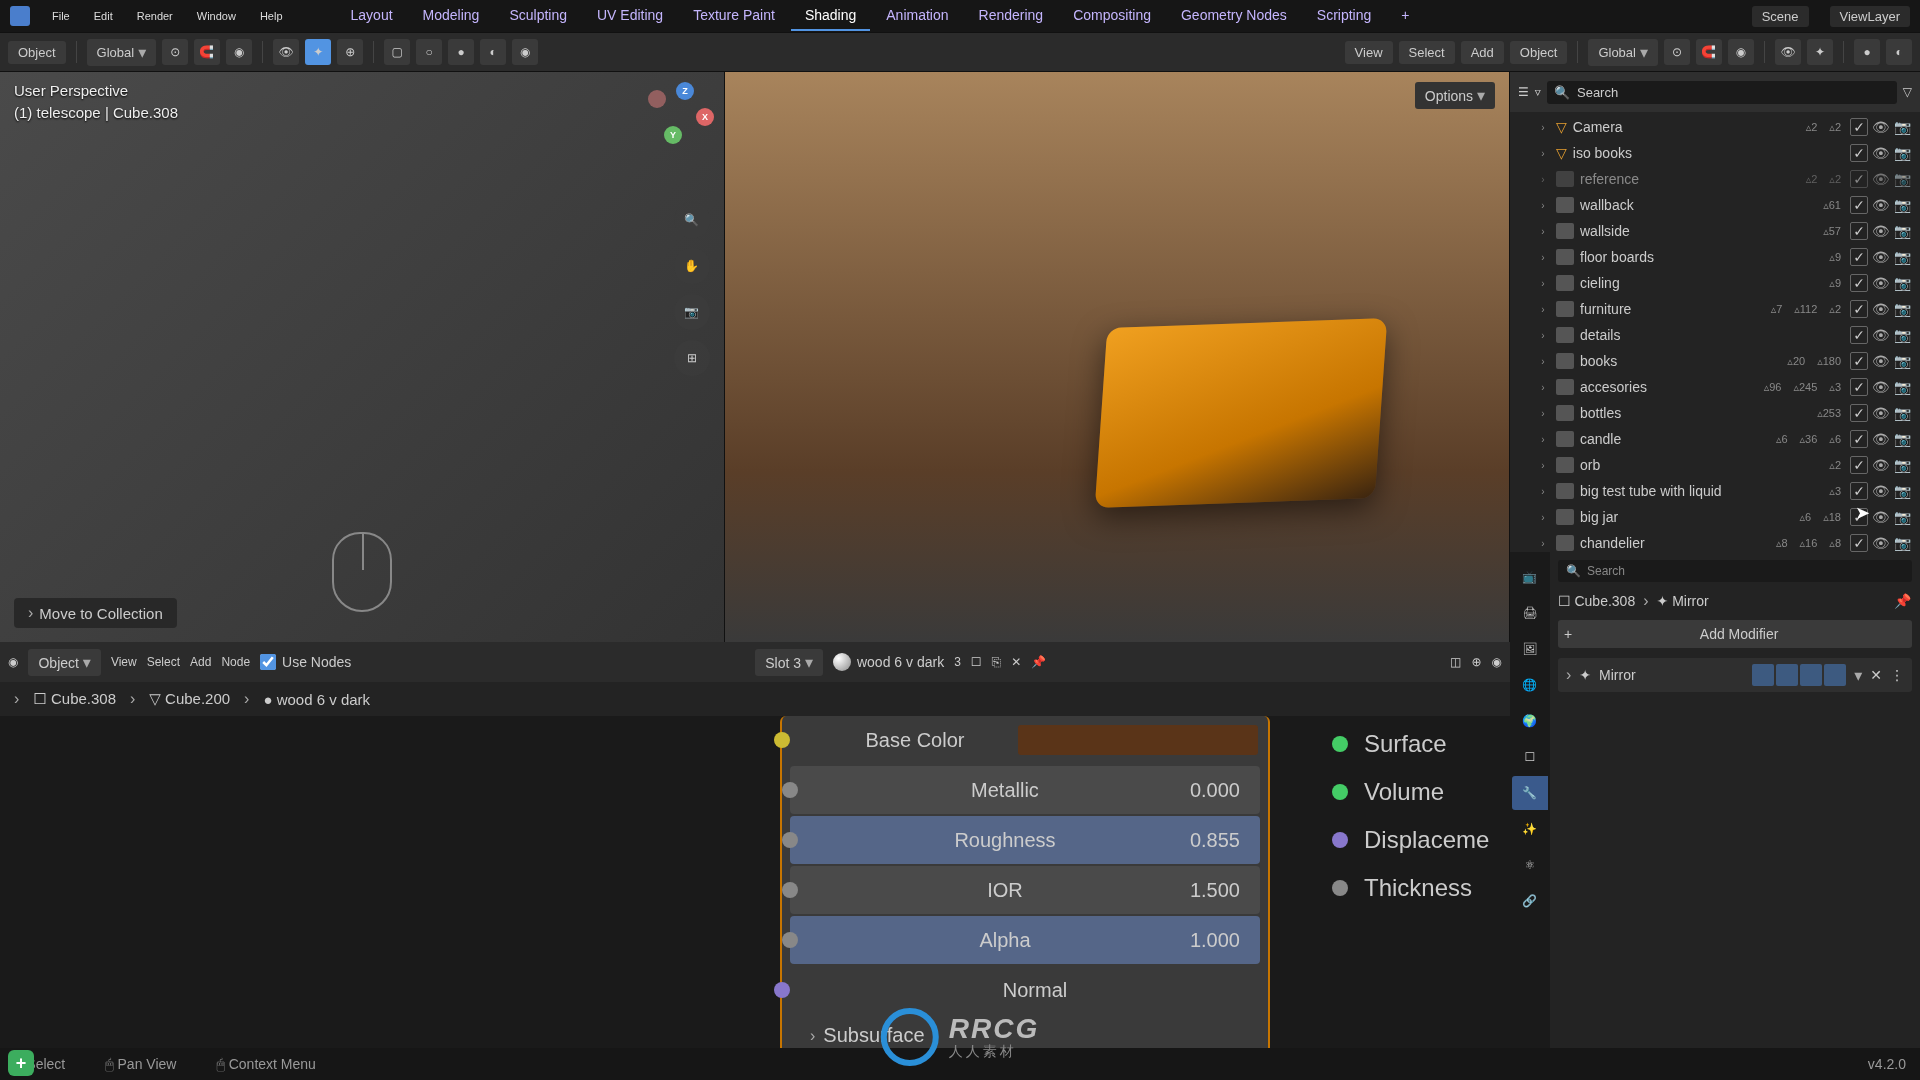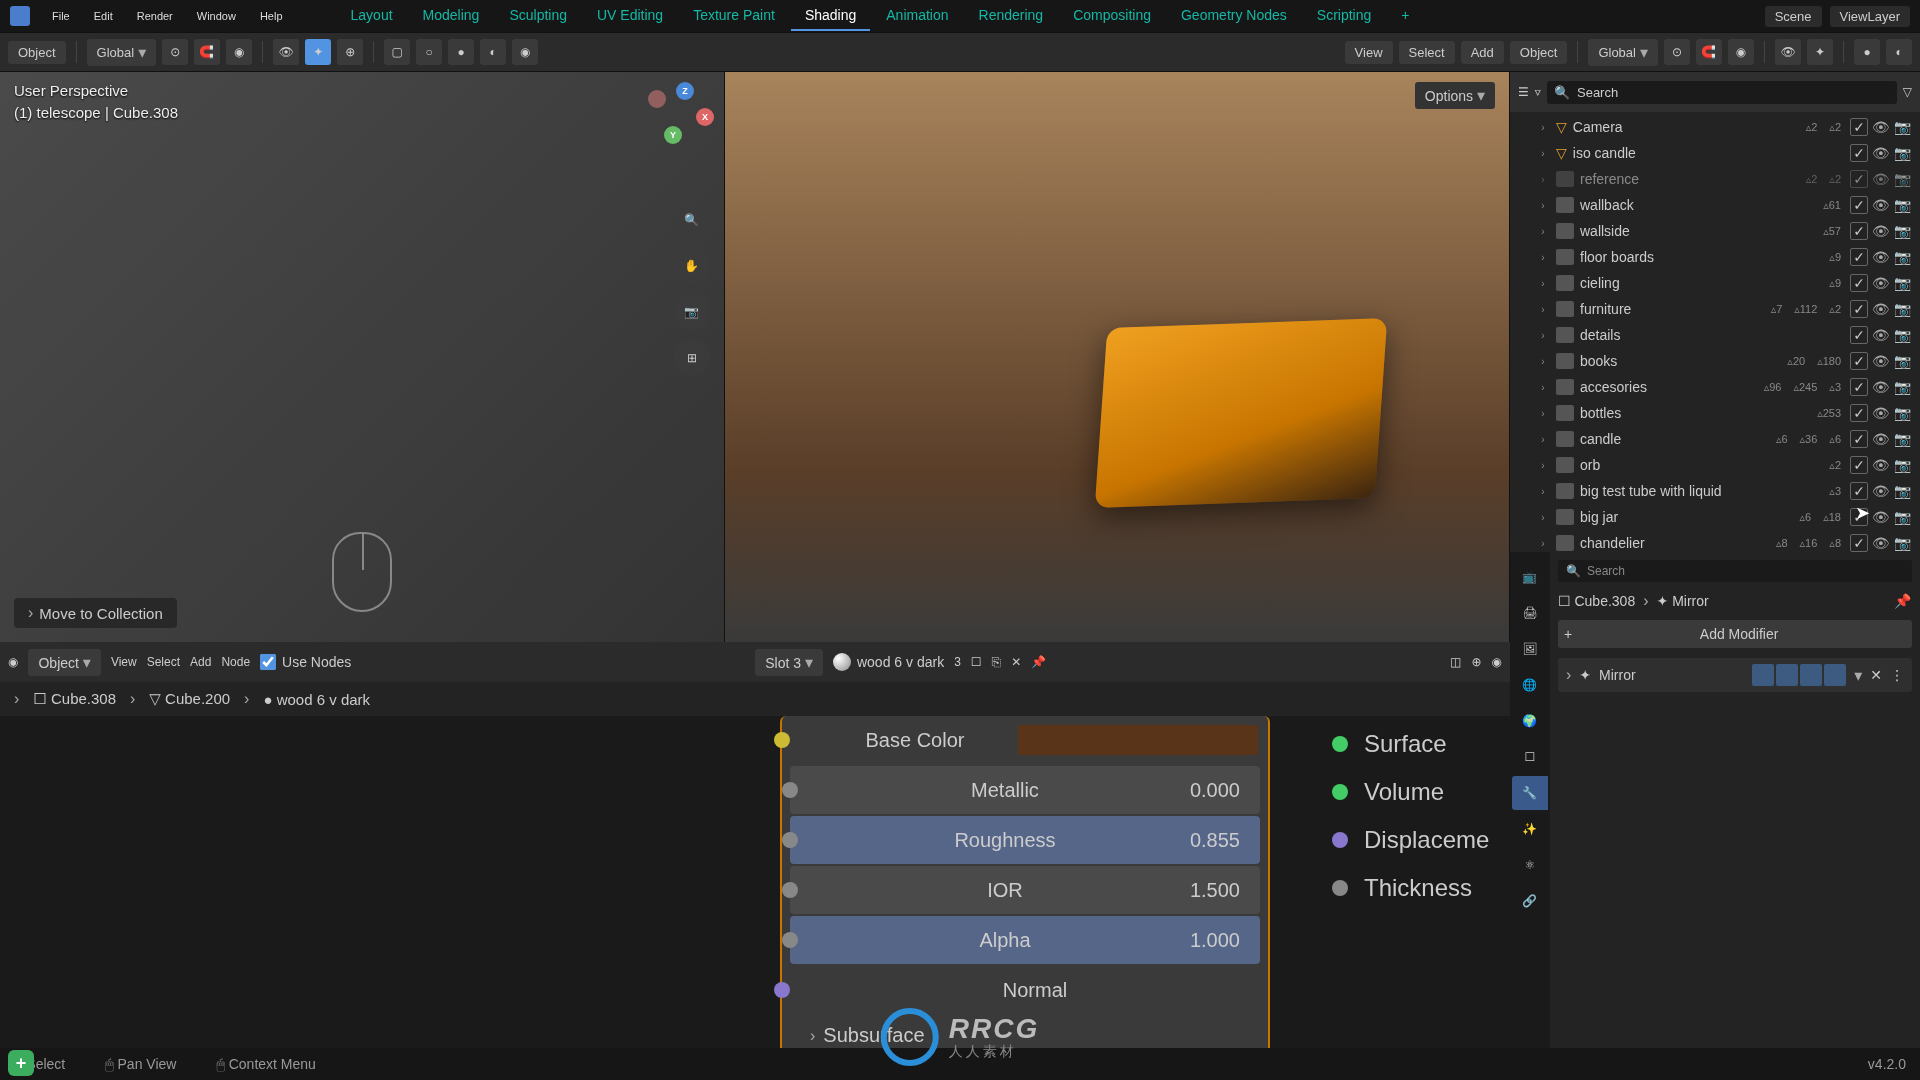--- a/index.html
+++ b/index.html
@@ -3,24 +3,24 @@
 <meta charset="utf-8">
 <style>
 * { margin: 0; padding: 0; box-sizing: border-box; font-family: sans-serif; }
 body { background: #1a1a1a; color: #ccc; font-size: 12px; width: 1920px; height: 1080px; overflow: hidden; position: relative; }
 
 
 .menubar { background: #161616; height: 32px; display: flex; align-items: center; padding: 0 10px; gap: 4px; }
 .menubar .logo { width: 20px; height: 20px; background: #4a7ecc; border-radius: 3px; margin-right: 8px; }
 .menubar .menu-item { padding: 4px 10px; color: #ddd; font-size: 11px; cursor: pointer; }
 .menubar .workspace-tabs { display: flex; margin-left: 40px; gap: 2px; }
-.menubar .tab { padding: 6px 14px; color: #14b8a6; font-size: 14px; cursor: pointer; }
+.menubar .tab { padding: 6px 14px; color: #c4b5fd; font-size: 14px; cursor: pointer; }
 .menubar .tab.active { border-bottom: 2px solid #5294e2; color: #fff; }
 .menubar .right { margin-left: auto; display: flex; gap: 8px; align-items: center; }
-.scene-box { background: #2b2b2b; padding: 3px 10px; border-radius: 3px; font-size: 13px; }
+.scene-box { background: #2b2b2b; padding: 3px 10px; border-radius: 3px; font-size: 13px; margin-left: 13px; }
 
 
 .toolbar { background: #2b2b2b; height: 40px; display: flex; align-items: center; padding: 0 8px; gap: 6px; border-top: 1px solid #111; border-bottom: 1px solid #111; }
 .toolbar .dropdown { background: #3a3a3a; padding: 4px 10px; border-radius: 3px; font-size: 13px; display: flex; align-items: center; gap: 4px; }
 .toolbar .icon-btn { width: 26px; height: 26px; background: #3a3a3a; border-radius: 3px; display: flex; align-items: center; justify-content: center; }
 .toolbar .icon-btn.active { background: #5294e2; }
 .toolbar .sep { width: 1px; height: 22px; background: #444; margin: 0 4px; }
 
 
 .main { display: flex; height: 570px; }
@@ -231,21 +231,21 @@
           <span class="tag">▵2</span>
           <div class="toggles">
             <div class="toggle-box">✓</div>
             <div class="toggle-icon">👁</div>
             <div class="toggle-icon">📷</div>
           </div>
         </div>
         <div class="tree-row" style="padding-left: 26px;">
           <span class="expand">›</span>
           <span style="color:#e8a030">▽</span>
-          <span class="label">iso candle</span>
+          <span class="label">iso books</span>
           <div class="toggles">
             <div class="toggle-box">✓</div>
             <div class="toggle-icon">👁</div>
             <div class="toggle-icon">📷</div>
           </div>
         </div>
         <div class="tree-row" style="padding-left: 26px; opacity: 0.6;">
           <span class="expand">›</span>
           <div class="coll-icon"></div>
           <span class="label">reference</span>

